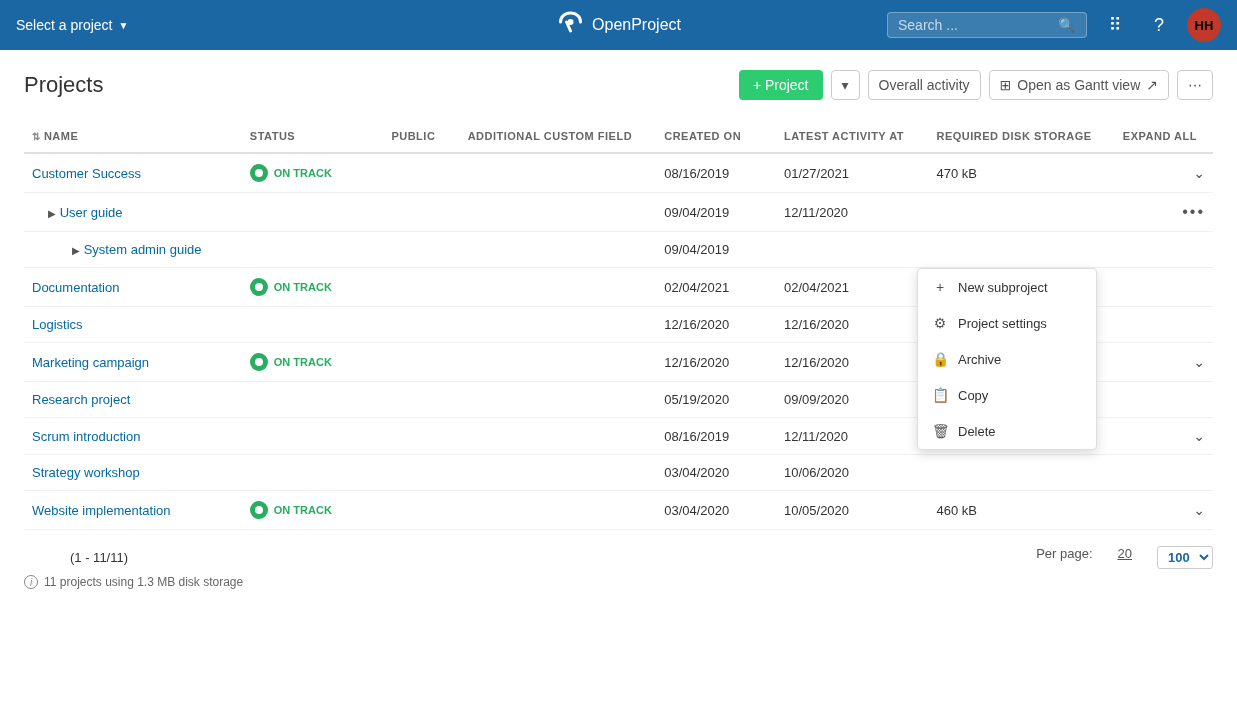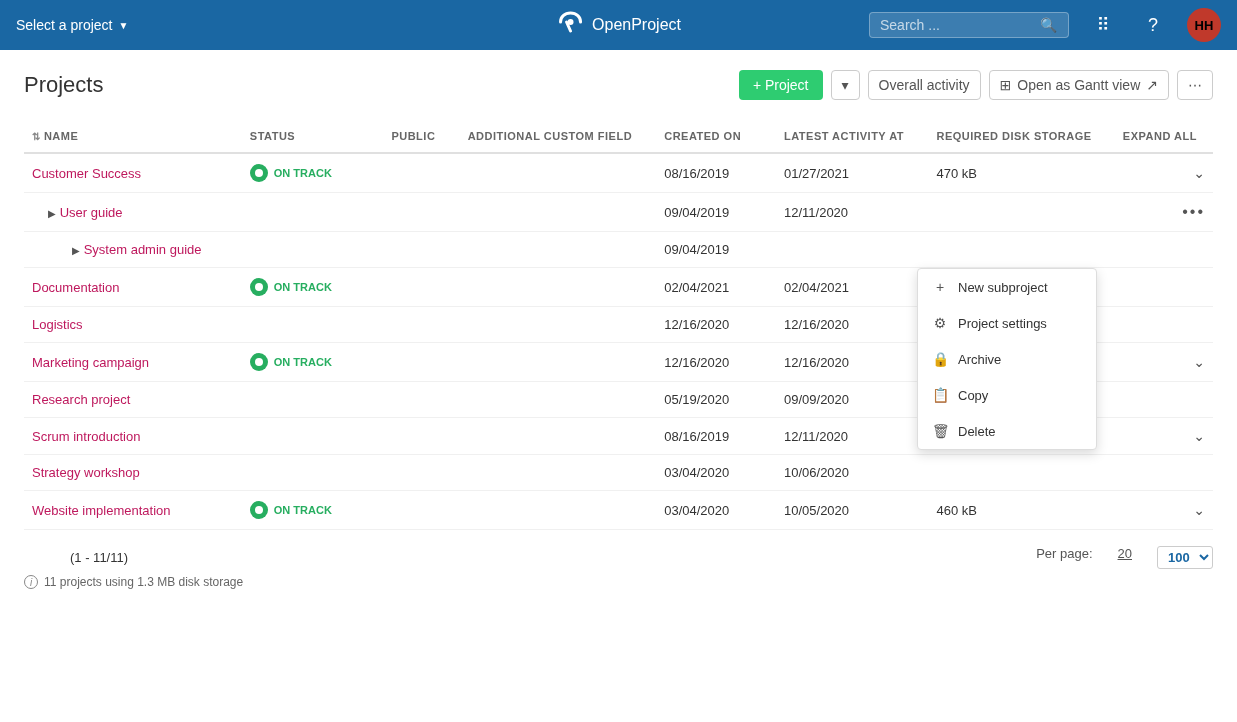--- a/index.html
+++ b/index.html
@@ -40,21 +40,21 @@
     }
     .logo-text {
       color: white;
       font-size: 16px;
       font-weight: 400;
     }
     .nav-right {
       margin-left: auto;
       display: flex;
       align-items: center;
-      gap: 18px;
+      gap: 12px;
     }
     .search-box {
       display: flex;
       align-items: center;
       background: rgba(255,255,255,0.15);
       border: 1px solid rgba(255,255,255,0.3);
       border-radius: 4px;
       padding: 4px 10px;
       color: white;
       width: 200px;
@@ -161,21 +161,21 @@
       border-bottom: 2px solid #e0e0e0;
       white-space: nowrap;
     }
     .projects-table td {
       padding: 10px 8px;
       border-bottom: 1px solid #f0f0f0;
       color: #333;
       font-size: 13px;
     }
     .project-name-link {
-      color: #be185d;
+      color: #0369a1;
       text-decoration: none;
       cursor: pointer;
     }
     .sub-project {
       padding-left: 24px !important;
     }
     .sub-sub-project {
       padding-left: 48px !important;
     }
     .expand-arrow {

